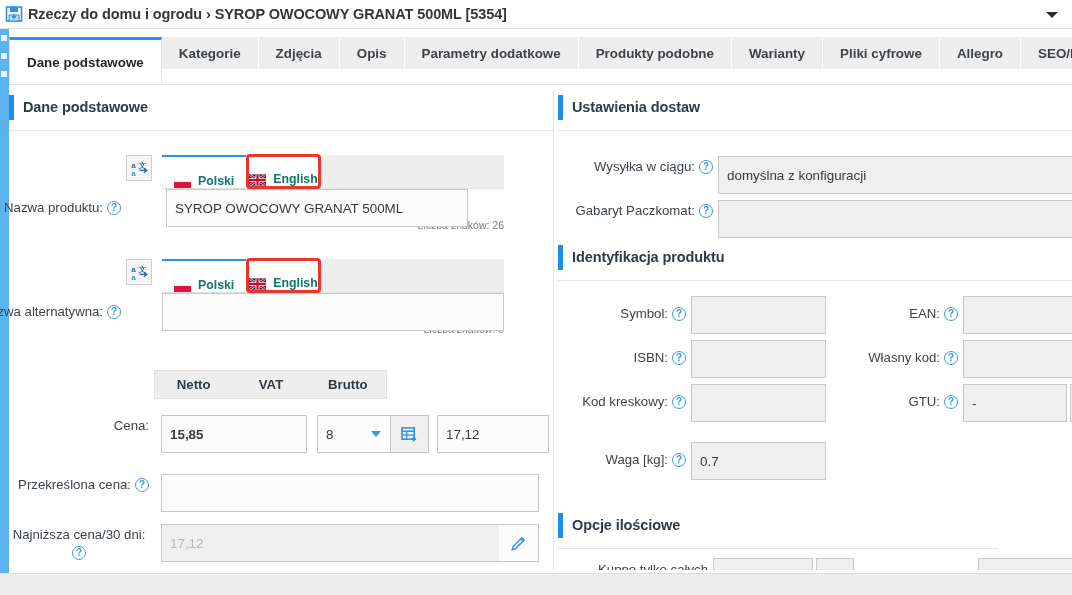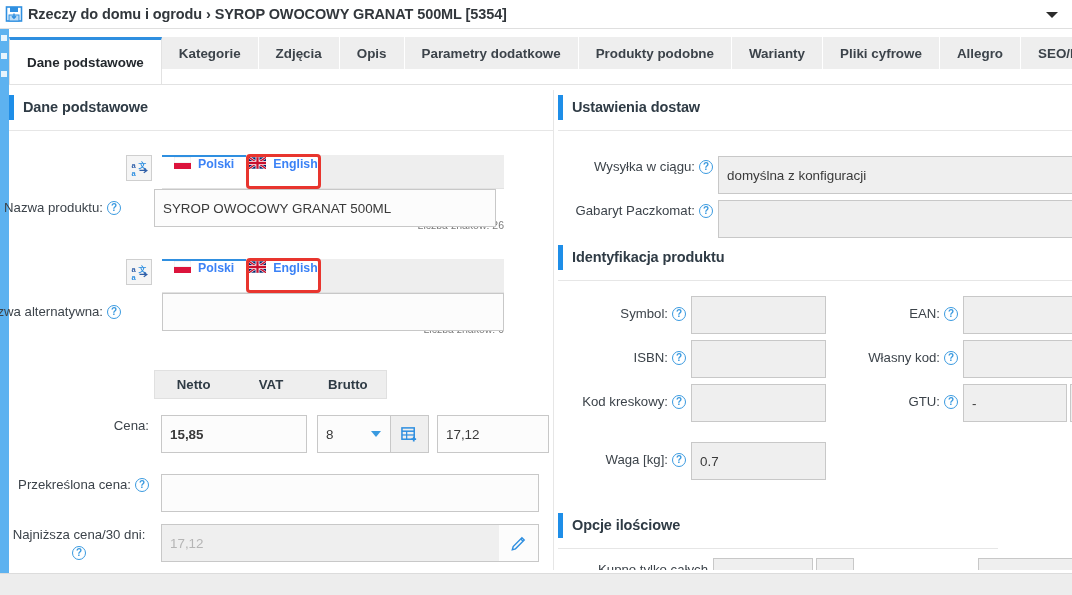--- a/index.html
+++ b/index.html
@@ -97,22 +97,22 @@
     position: absolute; left: 0; top: 0; width: 26px; height: 26px;
     border: 1px solid #cfcfcf; background: #f5f5f5;
     display: flex; align-items: center; justify-content: center; cursor: pointer;
   }
   .langtabs {
     position: absolute; left: 36px; top: 0; width: 342px; height: 34px;
     background: #eeeeee; border-bottom: 1px solid #e2e2e2;
     display: flex; align-items: stretch;
   }
   .langtab {
-    display: flex; align-items: flex-start; gap: 7px; padding: 0 12px;
-    font-size: 12.3px; font-weight: bold; color: #3b82f6; cursor: pointer;
+    display: flex; align-items: flex-end; gap: 7px; padding: 0 12px;
+    font-size: 12.3px; font-weight: bold; color: #0f766e; cursor: pointer;
   }
   .langtab.active { background: #ffffff; border-top: 2px solid #2f8fe0; }
   .langtab.sel-highlight {
     background: #ffffff; border: 3px solid #e8352e; border-radius: 4px;
     margin: -1px 0 -1px 0; padding: 0 0; box-sizing: border-box;
   }
   .flag { width: 17px; height: 12px; flex: 0 0 17px; display: block; }
 
   .charcount { font-size: 10.5px; color: #7b7b7b; text-align: right; }
 
@@ -222,21 +222,21 @@
               <rect width="60" height="40" fill="#012169"></rect>
               <path d="M0,0 L60,40 M60,0 L0,40" stroke="#fff" stroke-width="9"></path>
               <path d="M0,0 L60,40 M60,0 L0,40" stroke="#C8102E" stroke-width="5"></path>
               <path d="M30,0 V40 M0,20 H60" stroke="#fff" stroke-width="14"></path>
               <path d="M30,0 V40 M0,20 H60" stroke="#C8102E" stroke-width="8"></path>
             </svg>
           </span>
           <span>English</span>
         </div>
       </div>
-      <div class="fld" style="position:absolute; left:28px; top:34px; width:342px;">SYROP OWOCOWY GRANAT 500ML</div>
+      <div class="fld" style="position:absolute; left:40px; top:34px; width:302px;">SYROP OWOCOWY GRANAT 500ML</div>
     </div>
 
     <div class="charcount" style="width:378px; margin-left:117px; margin-top:2px;">Liczba znaków: 26</div>
 
     <div class="flabel" style="position:absolute; left:0px; top:110px; width:112px;">
       <span>Nazwa produktu:</span>
       <span class="qmark">?</span>
     </div>
 
     <div class="langwrap" style="height:62px; margin-top:28px; margin-left:117px;">

